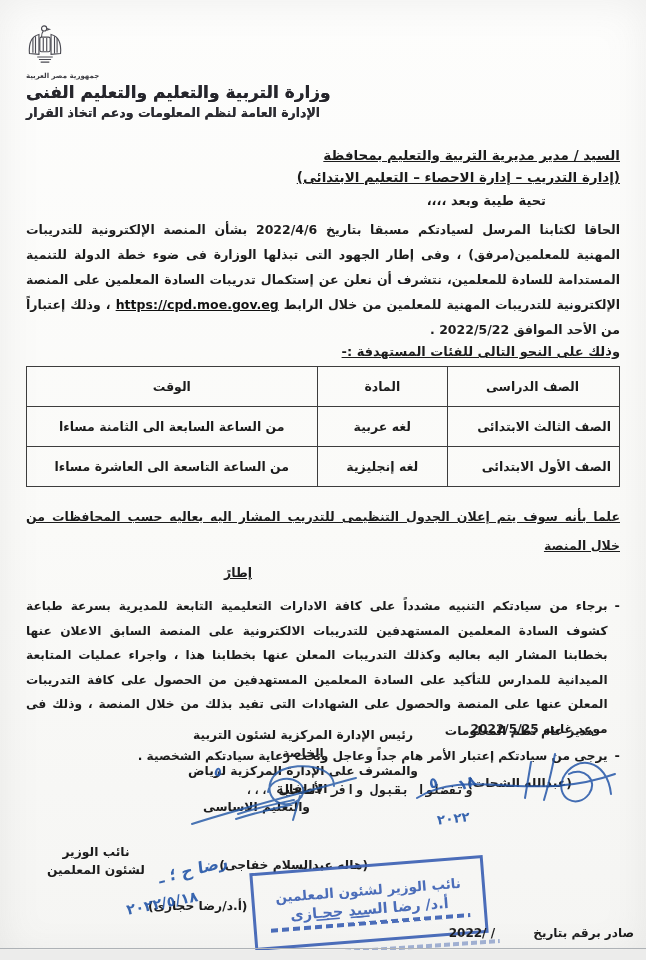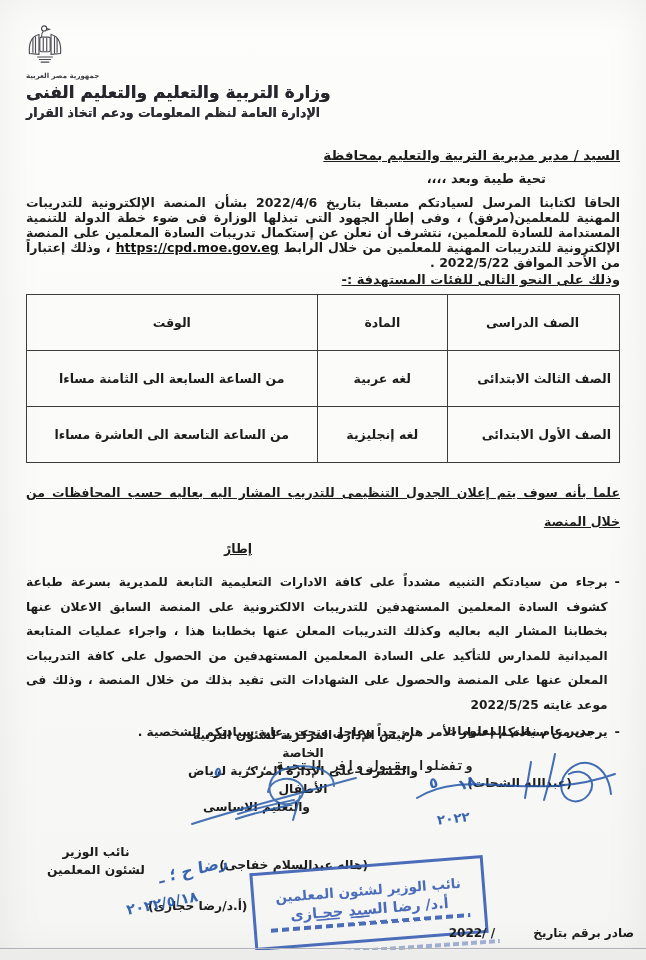--- a/index.html
+++ b/index.html
@@ -18,29 +18,29 @@
   .country { font-size:7px; font-weight:700; color:#3a3a40; letter-spacing:1px; margin-top:2px; }
   .ministry { font-size:17px; font-weight:900; color:#26262c; margin-top:2px;
               text-shadow:0 0 .6px #26262c; }
   .dept { font-size:12.5px; font-weight:800; color:#2c2c32; margin-top:3px;
           text-shadow:0 0 .4px #2c2c32; }
   
   .addressee { margin-top:24px; }
   .addr-line { font-size:13.5px; font-weight:800; text-decoration:underline; line-height:22px; }
   .greeting { font-size:13px; font-weight:800; margin-top:5px; margin-right:74px; width:max-content; }
   
-  .para { margin-top:9px; font-size:12.5px; font-weight:700; line-height:15px; text-align:justify; }
+  .para { margin-top:9px; font-size:12.5px; font-weight:700; line-height:25px; text-align:justify; }
   .para .date { font-weight:800; }
   .link { font-weight:800; text-decoration:underline; color:#111; }
   .tbl-intro { margin-top:2px; font-size:13px; font-weight:800; text-decoration:underline; width:max-content; }
   
   table.sched { width:100%; border-collapse:collapse; margin-top:7px; }
   table.sched th, table.sched td {
     border:1.3px solid #3d3d3d; font-size:12.5px; font-weight:800;
-    text-align:center; vertical-align:middle; padding:20px 6px;
+    text-align:center; vertical-align:middle; padding:12px 6px;
   }
   table.sched th { height:30px; font-weight:800; }
   table.sched td { height:35px; }
   .c-grade { width:29%; text-align:right !important; padding-right:8px !important; }
   th.c-grade { text-align:center !important; }
   .c-subj  { width:22%; }
   .c-time  { width:49%; }
   
   .note { margin-top:15px; font-size:12.5px; font-weight:800; line-height:29px; text-decoration:underline; text-align:justify; }
   .note2 { font-size:12.5px; font-weight:800; text-decoration:underline; width:max-content; margin-right:368px; line-height:26px; }
@@ -104,20 +104,21 @@
           </g>
         </svg>
       </span>
       <div class="country">جمهورية مصر العربية</div>
       <div class="ministry">وزارة التربية والتعليم والتعليم الفنى</div>
       <div class="dept">الإدارة العامة لنظم المعلومات ودعم اتخاذ القرار</div>
     </div>
 
     <div class="addressee">
       <div class="addr-line">السيد / مدير مديرية التربية والتعليم بمحافظة</div>
+      <div class="addr-line">(إدارة التدريب – إدارة الاحصاء – التعليم الابتدائى)</div>
       <div class="greeting">تحية طيبة وبعد ،،،،</div>
     </div>
 
     <p class="para"><span>الحاقا لكتابنا المرسل لسيادتكم مسبقا بتاريخ </span><span class="date">2022/4/6</span><span> بشأن المنصة الإلكترونية للتدريبات المهنية للمعلمين(مرفق) ، وفى إطار الجهود التى تبذلها الوزارة فى ضوء خطة الدولة للتنمية المستدامة للسادة للمعلمين، نتشرف أن نعلن عن إستكمال تدريبات السادة المعلمين على المنصة الإلكترونية للتدريبات المهنية للمعلمين من خلال الرابط </span><span class="link" dir="ltr">https://cpd.moe.gov.eg</span><span> ، وذلك إعتباراً من الأحد الموافق </span><span class="date">2022/5/22</span><span> .</span></p>
 
     <div class="tbl-intro">وذلك على النحو التالى للفئات المستهدفة :-</div>
 
     <table class="sched">
       <thead>
         <tr>

